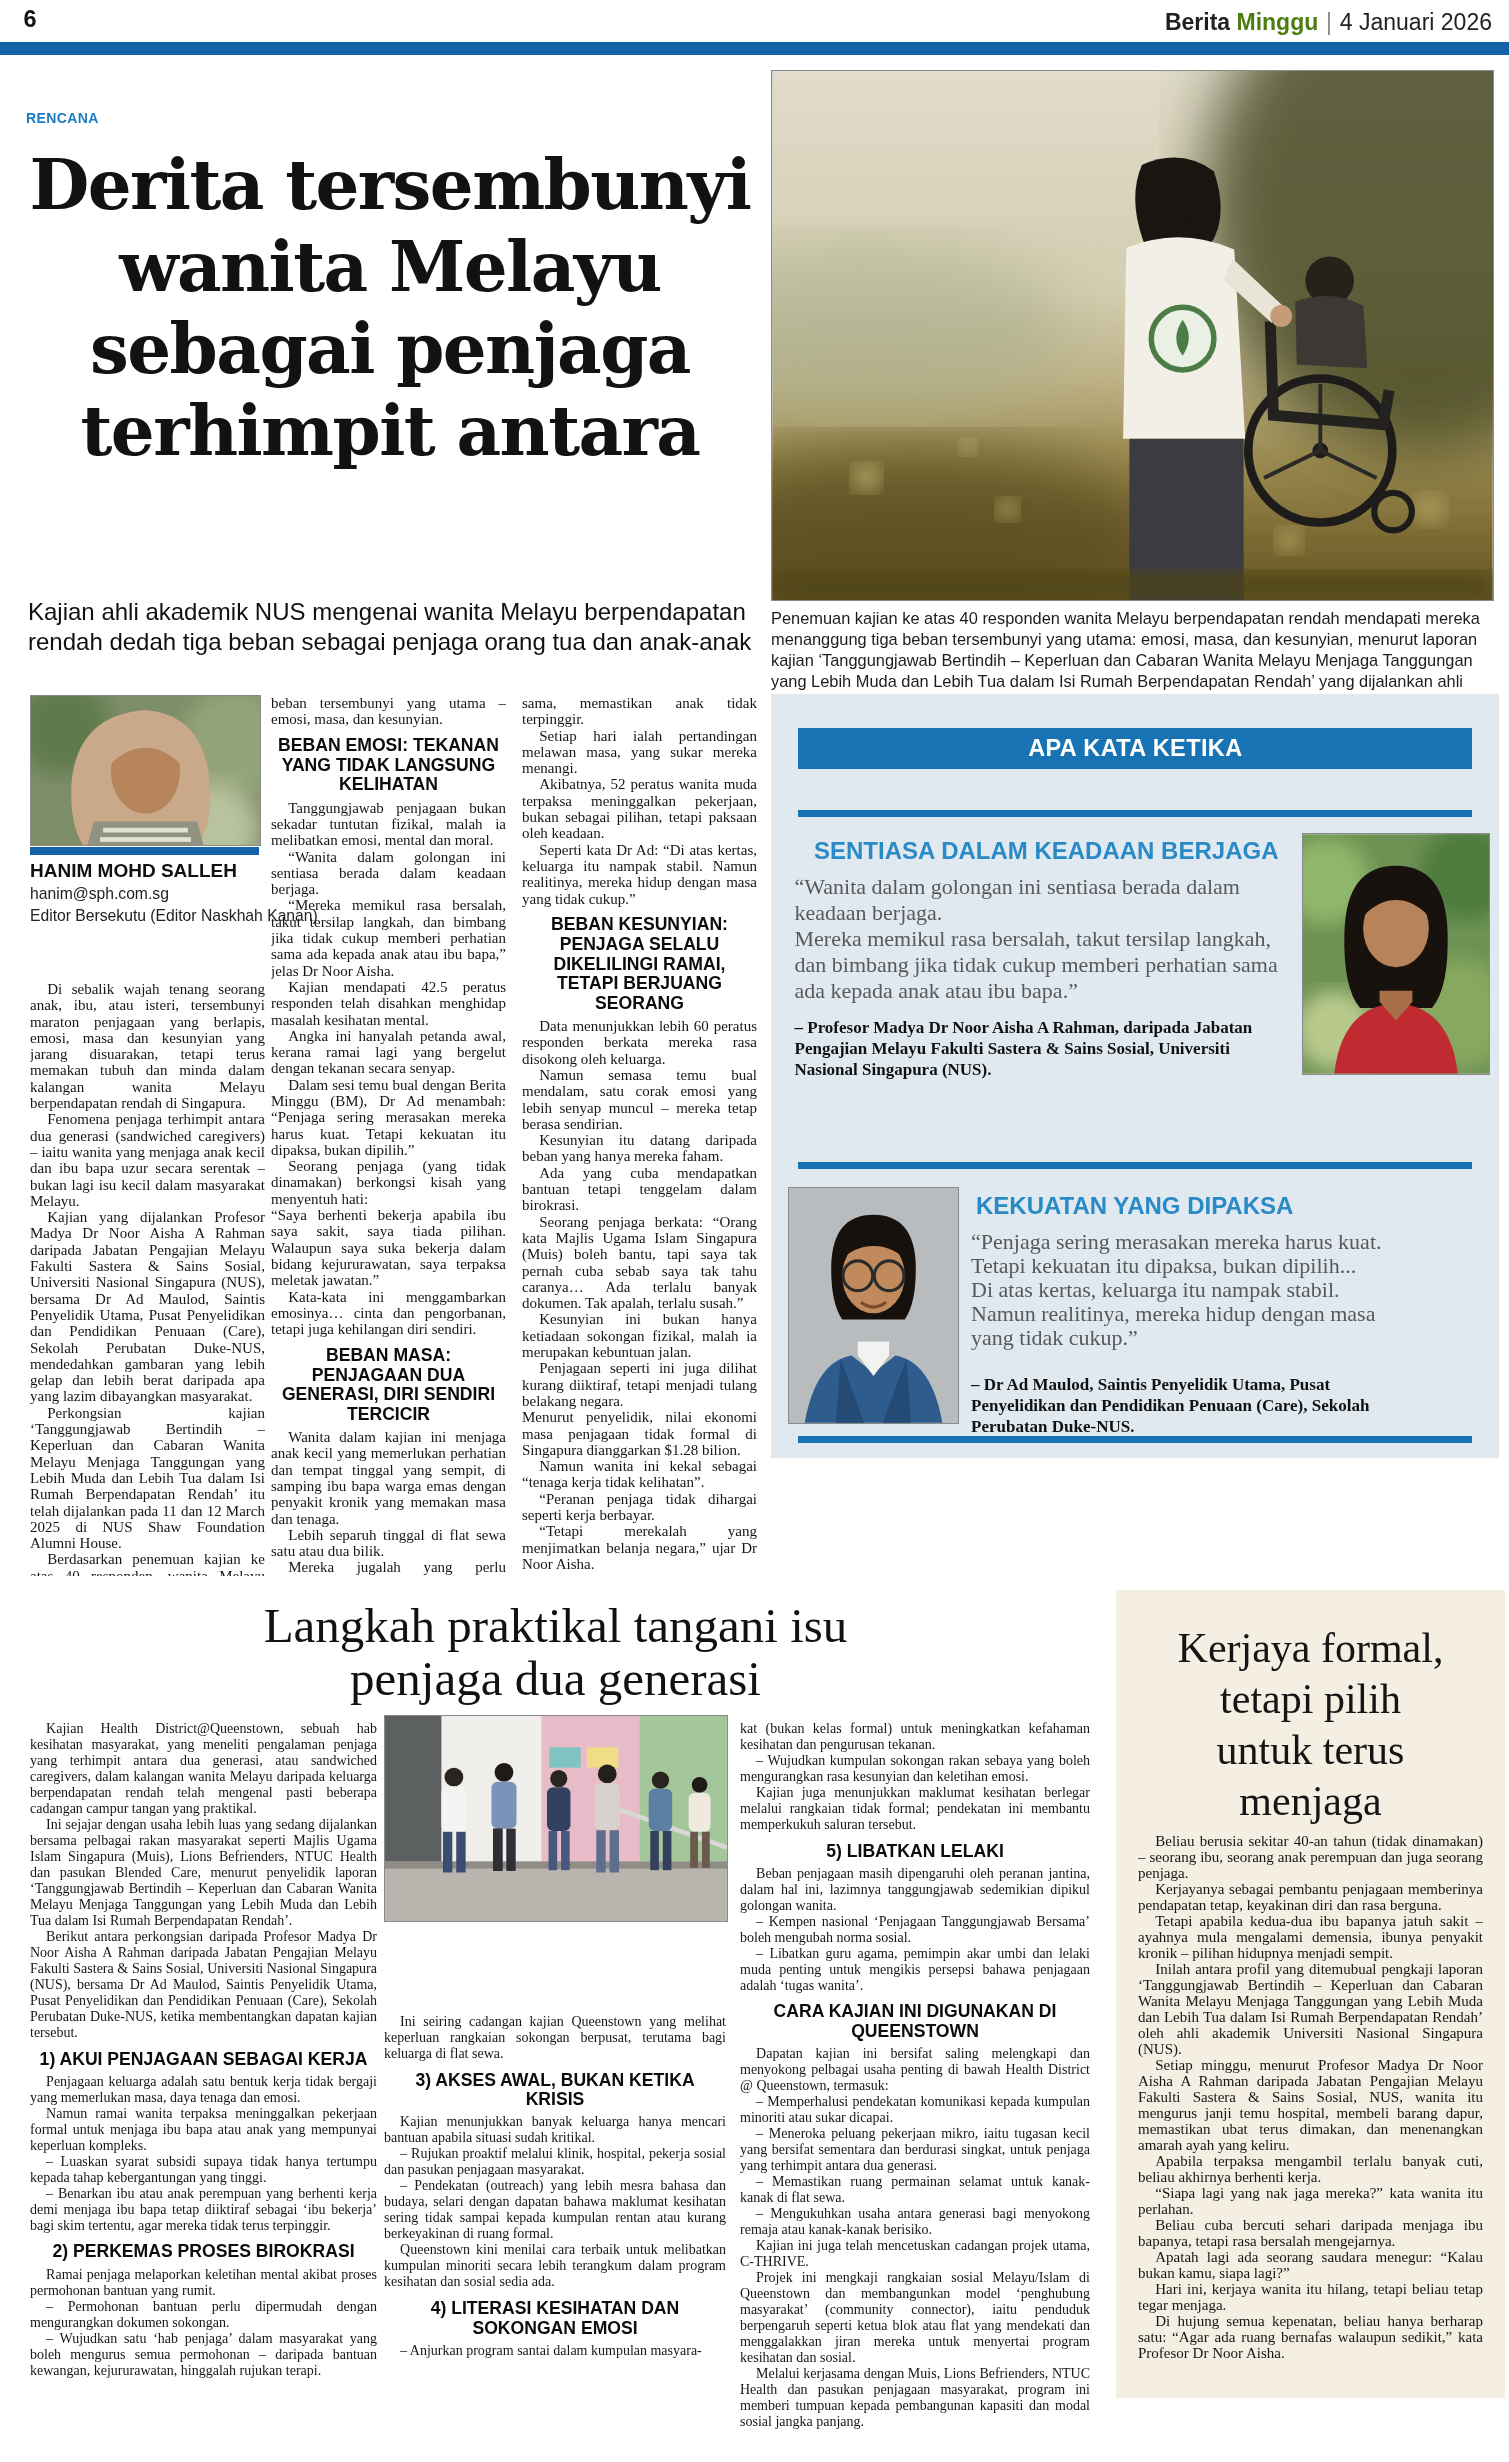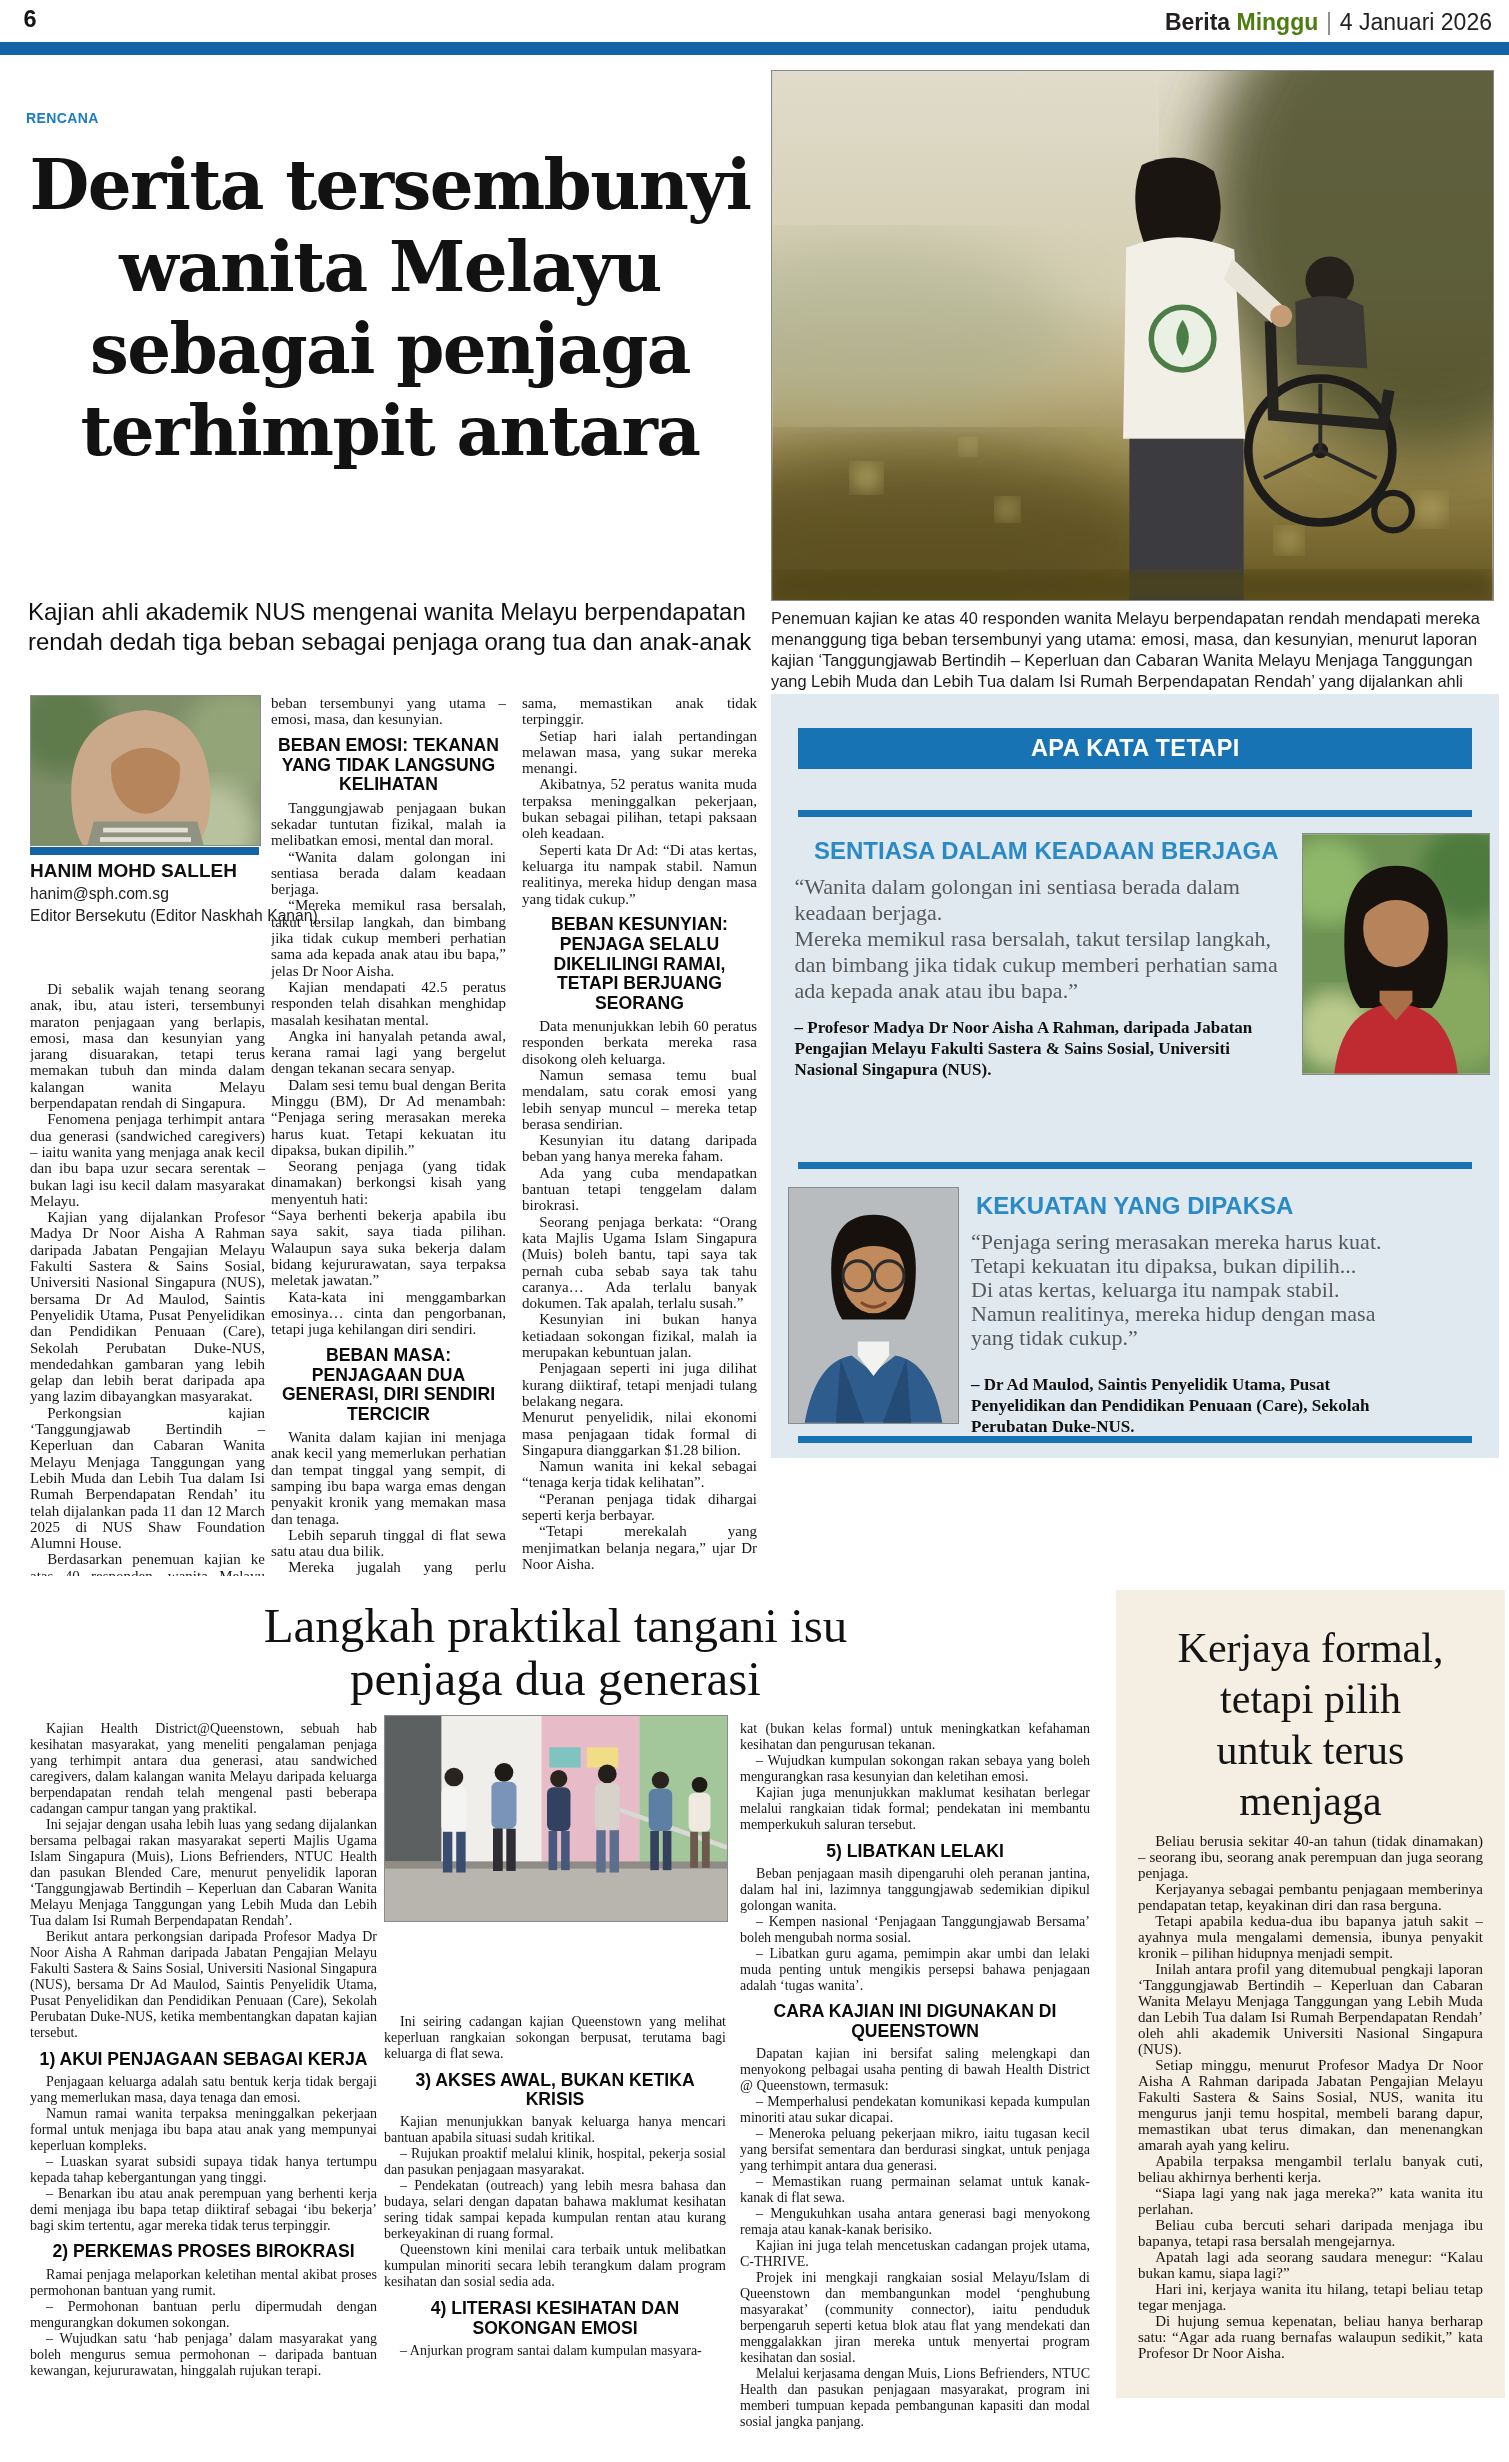--- a/index.html
+++ b/index.html
@@ -189,21 +189,21 @@
       <p>Kesunyian ini bukan hanya ketiadaan sokongan fizikal, malah ia merupakan kebuntuan jalan.</p>
       <p>Penjagaan seperti ini juga dilihat kurang diiktiraf, tetapi menjadi tulang belakang negara.</p>
       <p class="flush">Menurut penyelidik, nilai ekonomi masa penjagaan tidak formal di Singapura dianggarkan $1.28 bilion.</p>
       <p>Namun wanita ini kekal sebagai “tenaga kerja tidak kelihatan”.</p>
       <p>“Peranan penjaga tidak dihargai seperti kerja berbayar.</p>
       <p>“Tetapi merekalah yang menjimatkan belanja negara,” ujar Dr Noor Aisha.</p>
       <p>Kajian ini menuntut perhatian mendalam terhadap reformasi struktur, budaya dan dasar supaya penjaga tidak menunggu sehingga krisis untuk mendapat bantuan.</p>
     </div>
 
   <div class="abs exbox">
-    <div class="abs exbar">APA KATA TETAPI</div>
+    <div class="abs exbar">APA KATA KETIKA</div>
     <div class="abs exrule" style="top:116px;"></div>
 
     <div class="abs exh" style="left:43px;top:143px;">SENTIASA DALAM KEADAAN BERJAGA</div>
     <div class="abs exq" style="left:23.5px;top:180px;width:493px;">“Wanita dalam golongan ini sentiasa berada dalam keadaan berjaga.
 Mereka memikul rasa bersalah, takut tersilap langkah, dan bimbang jika tidak cukup memberi perhatian sama ada kepada anak atau ibu bapa.”</div>
     <div class="abs exattr" style="left:23.5px;top:323px;width:489px;">– Profesor Madya Dr Noor Aisha A Rahman, daripada Jabatan Pengajian Melayu Fakulti Sastera &amp; Sains Sosial, Universiti Nasional Singapura (NUS).</div>
     <div class="abs ph" style="left:531px;top:139px;width:186px;height:240px;">
       <svg width="186" height="240" viewBox="0 0 238 306">
         <defs>
             <filter id="gb">

